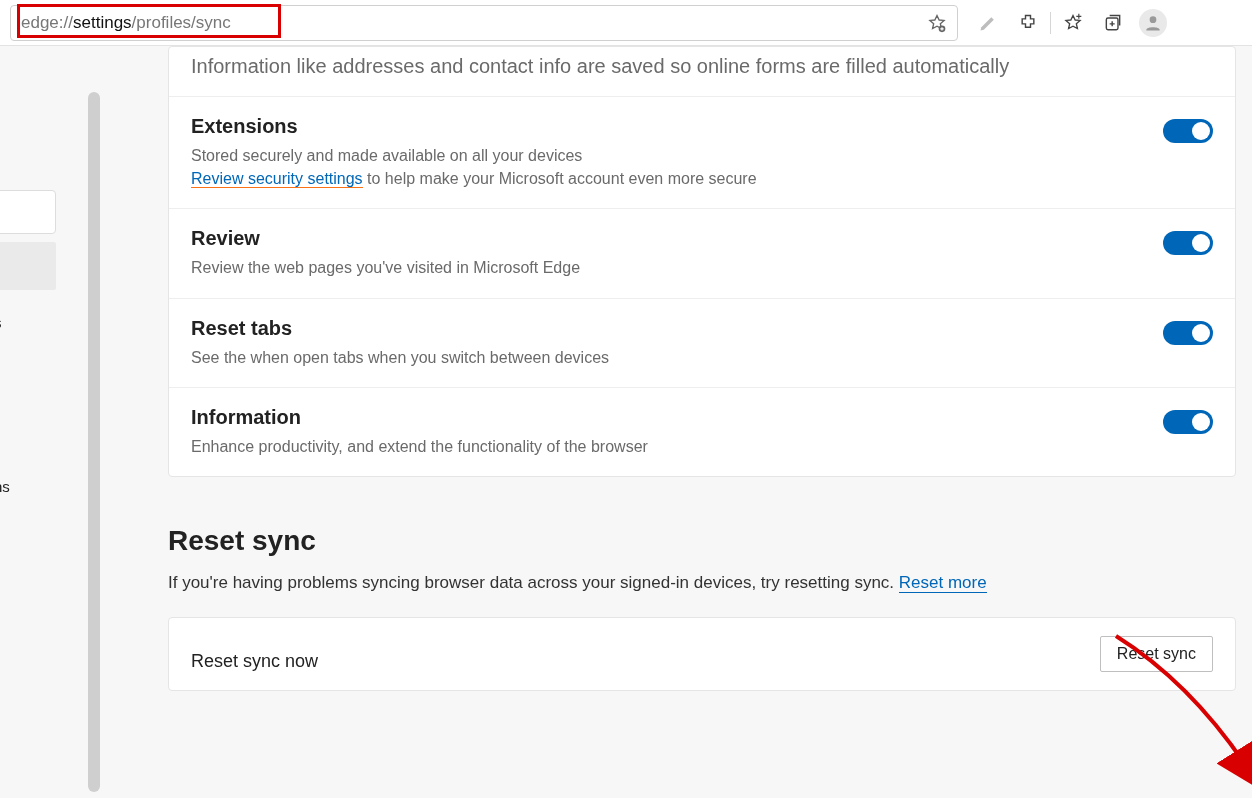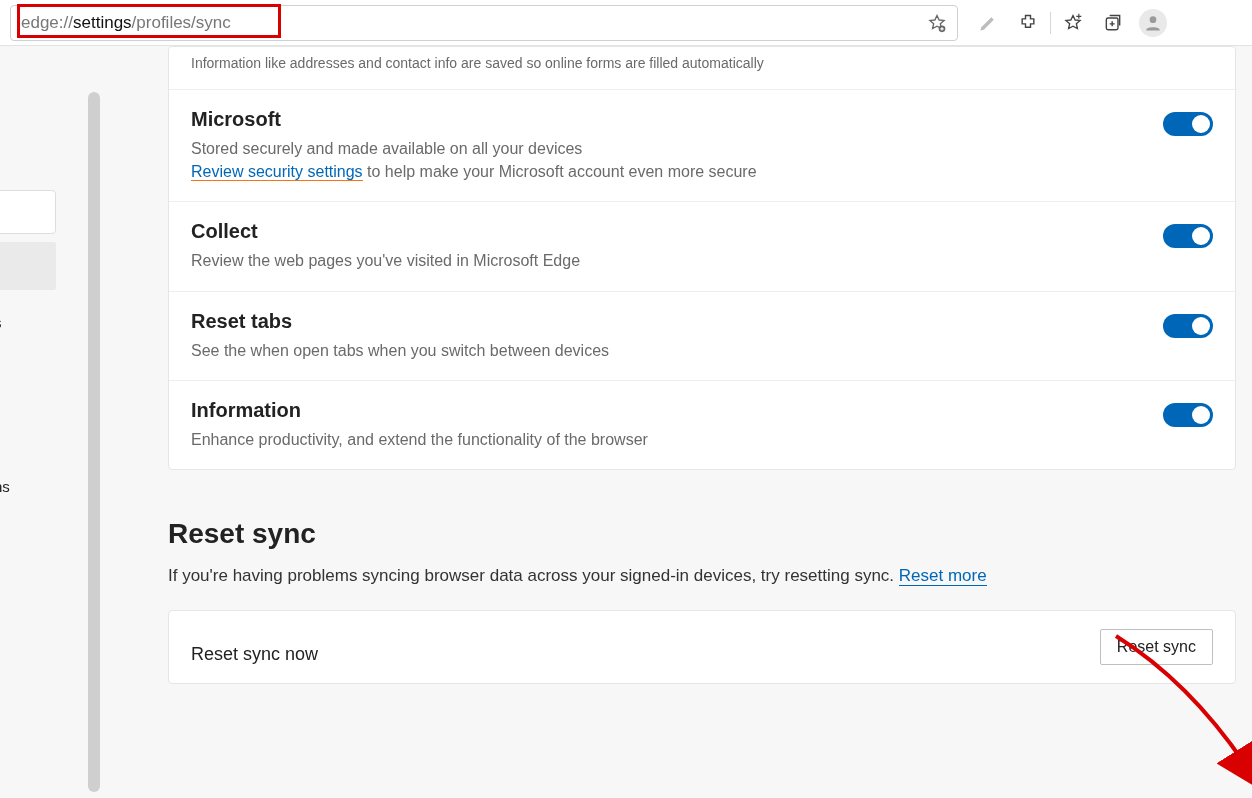--- a/index.html
+++ b/index.html
@@ -61,21 +61,21 @@
   .row {
     padding: 18px 22px;
     border-top: 1px solid #eee;
     display: flex; align-items: flex-start; gap: 24px;
   }
   .row:first-child { border-top: none; }
   .row .texts { flex: 1; }
   .row h3 { font-size: 20px; font-weight: 600; color: #222; margin-bottom: 6px; }
   .row p  { font-size: 16px; color: #6a6a6a; line-height: 1.45; }
   .row a  { color: #0067b8; text-decoration: none; border-bottom: 1px solid #f97316; }
-  .partial-row { padding: 8px 22px 18px; color:#6a6a6a; font-size:14px; }
+  .partial-row { padding: 8px 22px 18px; color:#6a6a6a; font-size:20px; }
 
   .toggle {
     width: 50px; height: 24px; background: #0067b8; border-radius: 14px;
     position: relative; cursor: pointer; flex-shrink: 0; margin-top: 4px;
   }
   .toggle::after {
     content: ""; position: absolute; right: 3px; top: 3px;
     width: 18px; height: 18px; background: #fff; border-radius: 50%;
   }
 
@@ -161,32 +161,32 @@
 
   <div class="content">
 
     <div class="panel">
       <div class="partial-row">
         <span>Information like addresses and contact info are saved so online forms are filled automatically</span>
       </div>
 
       <div class="row">
         <div class="texts">
-          <h3>Microsoft</h3>
+          <h3>Extensions</h3>
           <p>
             <span>Stored securely and made available on all your devices</span><br>
             <a href="#">Review security settings</a><span> to help make your Microsoft account even more secure</span>
           </p>
         </div>
         <div class="toggle"></div>
       </div>
 
       <div class="row">
         <div class="texts">
-          <h3>Collect</h3>
+          <h3>Review</h3>
           <p>Review the web pages you've visited in Microsoft Edge</p>
         </div>
         <div class="toggle"></div>
       </div>
 
       <div class="row">
         <div class="texts">
           <h3>Reset tabs</h3>
           <p>See the when open tabs when you switch between devices</p>
         </div>

